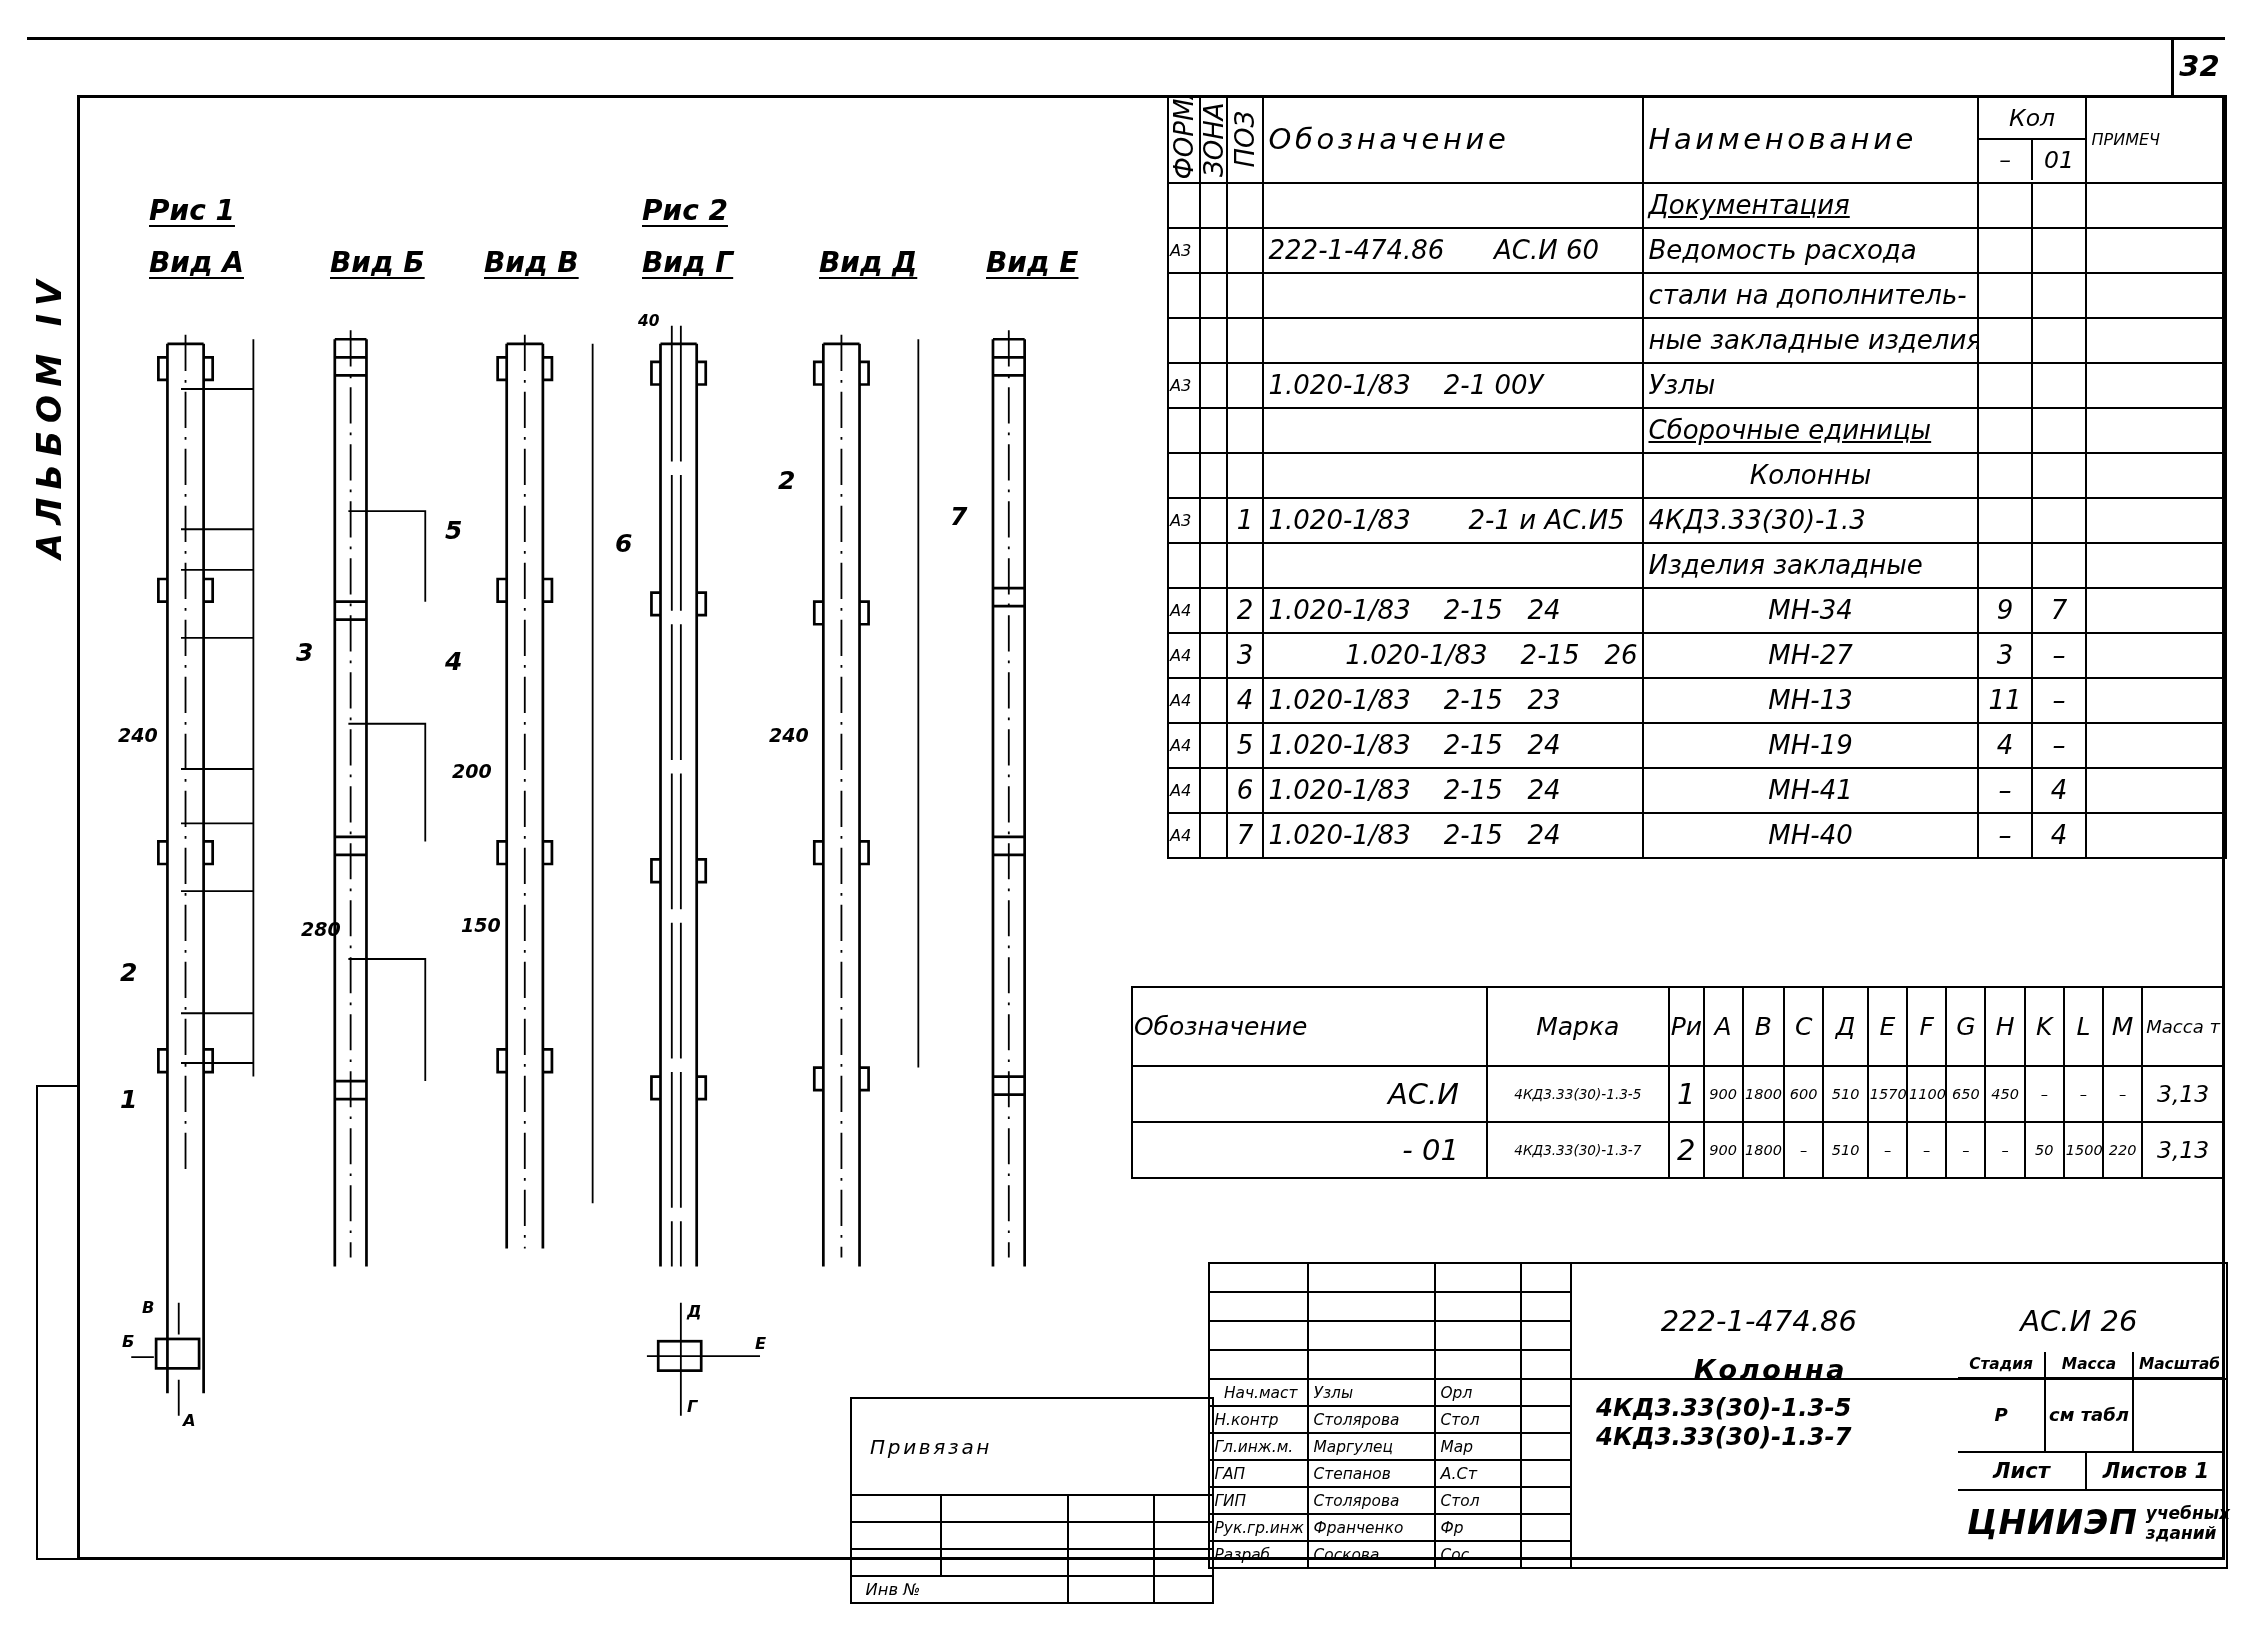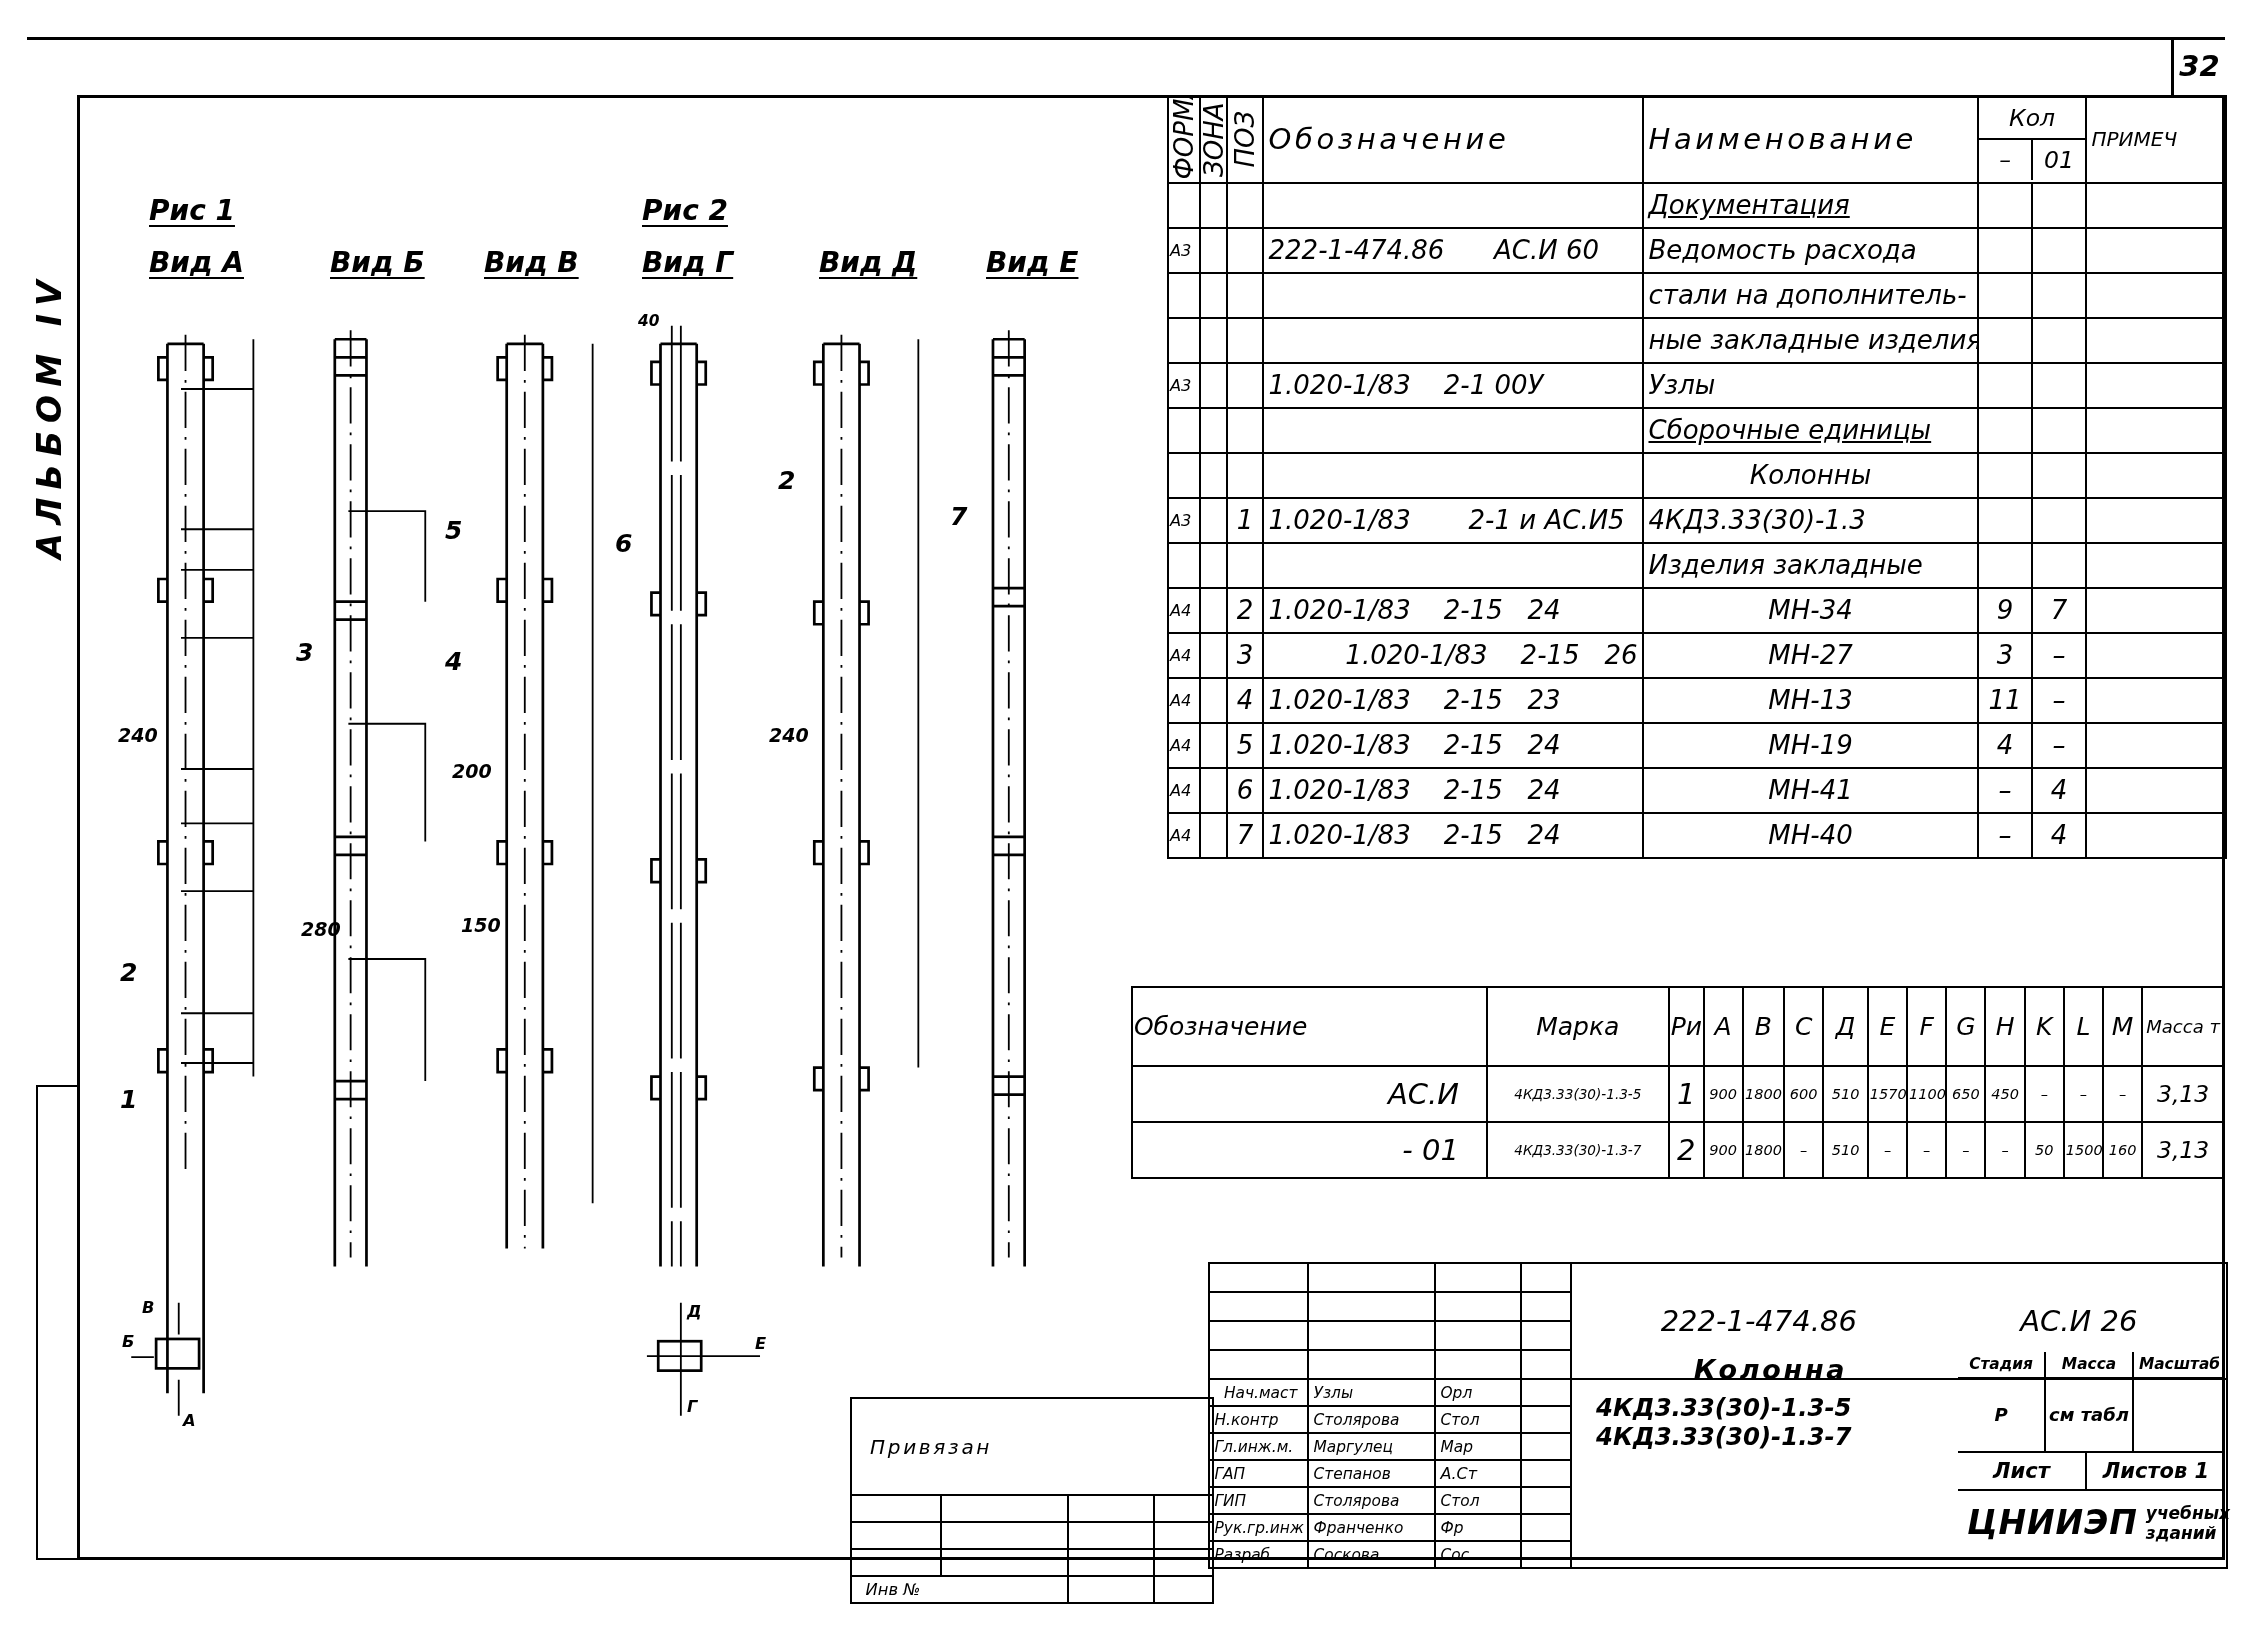--- a/index.html
+++ b/index.html
@@ -121,21 +121,21 @@
     <td class="vt">ПОЗ</td>
     <td style="font-size:29px;letter-spacing:3.6px;">Обозначение</td>
     <td style="font-size:29px;letter-spacing:3.6px;">Наименование</td>
     <td colspan="2" style="padding:0;">
       <div class="ctr" style="height:39px;line-height:39px;border-bottom:2.3px solid #000;font-size:23.5px;">Кол</div>
       <div style="display:flex;height:40px;line-height:40px;">
         <div class="ctr" style="flex:1;border-right:2.3px solid #000;font-size:23.5px;">–</div>
         <div class="ctr" style="flex:1;font-size:23.5px;">01</div>
       </div>
     </td>
-    <td style="font-size:20px;margin-left:29px;">ПРИМЕЧ</td>
+    <td style="font-size:16px;margin-left:29px;">ПРИМЕЧ</td>
   </tr>
   </tbody>
     <tbody id="spec-body">
       <tr>
         <td style="font-size: 16.3px; padding: 0px 0.9px;"></td>
         <td style=""></td>
         <td style="text-align: center; padding: 0px;"></td>
         <td style="white-space: pre;"></td>
         <td style="text-decoration: underline;">Документация</td>
         <td style="text-align: center;"></td>
@@ -347,21 +347,21 @@
         <td style="font-size: 14.5px;">900</td>
         <td style="font-size: 14.5px;">1800</td>
         <td style="font-size: 14.5px;">–</td>
         <td style="font-size: 14.5px;">510</td>
         <td style="font-size: 14.5px;">–</td>
         <td style="font-size: 14.5px;">–</td>
         <td style="font-size: 14.5px;">–</td>
         <td style="font-size: 14.5px;">–</td>
         <td style="font-size: 14.5px;">50</td>
         <td style="font-size: 14.5px;">1500</td>
-        <td style="font-size: 14.5px;">160</td>
+        <td style="font-size: 14.5px;">220</td>
         <td style="font-size: 23.5px;">3,13</td>
       </tr>
     </tbody>
 </table>
 
 <table class="title hw">
   <colgroup>
       <col style="width:99px">
       <col style="width:127px">
       <col style="width:86px">

